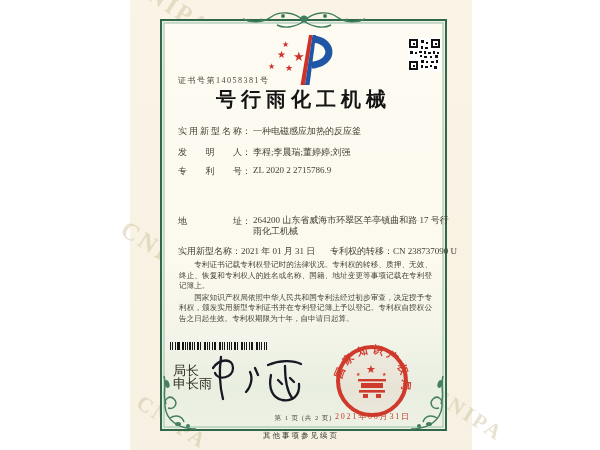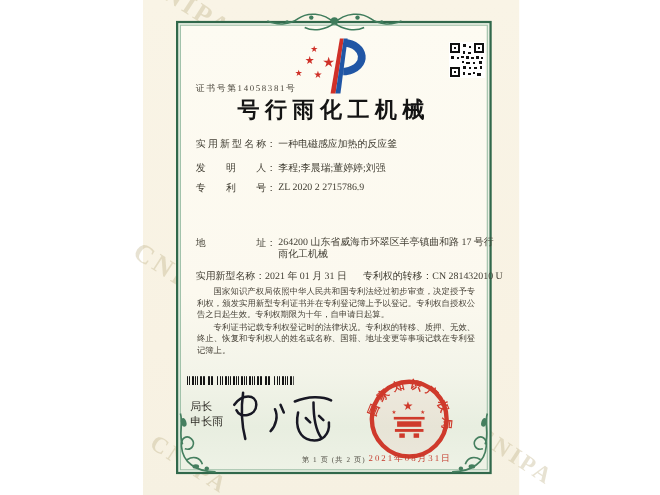--- a/index.html
+++ b/index.html
@@ -25,21 +25,21 @@
   .fvalue{display:inline-block;vertical-align:top;margin-left:2px;}
   .wrapval{white-space:normal;width:196px;line-height:11px;}
   .r0{top:104px}.r1{top:125px}.r2{top:144px}.r3{top:163px}.r4{top:184px}.r5{top:194px}.r6{top:224px}
   .pair2{position:absolute;left:152px;top:0;}
   .paras{position:absolute;left:17px;right:13px;top:239px;font-size:7.6px;line-height:10.6px;
          color:#49443a;text-align:justify;}
   .paras p{margin:0 0 1px 0;text-indent:2em;}
   .barcode{position:absolute;left:8px;top:321px;width:97px;height:8px;
     background:repeating-linear-gradient(90deg,#151515 0 1.2px,transparent 1.2px 2.1px,
       #151515 2.1px 2.7px,transparent 2.7px 4.7px,#151515 4.7px 6.4px,transparent 6.4px 7.4px);}
-  .signer{position:absolute;left:11px;top:343px;font-size:10px;color:#2e2c26;line-height:13px;}
+  .signer{position:absolute;left:11px;top:343px;font-size:13px;color:#2e2c26;line-height:13px;}
   .sig{position:absolute;left:44px;top:328px;width:108px;height:56px;}
   .seal{position:absolute;left:170px;top:322px;width:80px;height:82px;}
   .pageno{position:absolute;left:0;right:0;top:393px;text-align:center;font-size:6.5px;
           letter-spacing:1px;color:#4c4a40;}
   .footer-note{position:absolute;left:0;right:0;top:431px;text-align:center;font-size:7.5px;
                letter-spacing:2px;color:#35382f;}
   .ornament-top{position:absolute;left:50%;top:-14px;transform:translateX(-50%);}
   .corner{position:absolute;bottom:-3px;}
   .corner.bl{left:-4px;}
   .corner.br{right:-4px;transform:scaleX(-1);}
@@ -166,27 +166,27 @@
     </div>
     <div class="row r2">
       <span class="flabel">专利号</span><span class="fcolon">：</span><span class="fvalue">ZL 2020 2 2715786.9</span>
     </div>
     <div class="row r5">
       <span class="flabel">地址</span><span class="fcolon">：</span><span class="fvalue wrapval">264200 山东省威海市环翠区羊亭镇曲和路 17 号行雨化工机械</span>
     </div>
     <div class="row r6">
       <span>实用新型名称</span><span>：</span><span>2021 年 01 月 31 日</span>
       <span class="pair2">
-        <span>专利权的转移</span><span>：</span><span>CN 281432010 U</span>
+        <span>专利权的转移</span><span>：</span><span>CN 238737090 U</span>
       </span>
     </div>
 
     <div class="paras">
+      <p>专利证书记载专利权登记时的法律状况。专利权的转移、质押、无效、终止、恢复和专利权人的姓名或名称、国籍、地址变更等事项记载在专利登记簿上。</p>
       <p>国家知识产权局依照中华人民共和国专利法经过初步审查，决定授予专利权，颁发实用新型专利证书并在专利登记簿上予以登记。专利权自授权公告之日起生效。专利权期限为十年，自申请日起算。</p>
-      <p>专利证书记载专利权登记时的法律状况。专利权的转移、质押、无效、终止、恢复和专利权人的姓名或名称、国籍、地址变更等事项记载在专利登记簿上。</p>
     </div>
 
     <div class="barcode"></div>
 
     <div class="signer">
       <div>局长</div>
       <div>申长雨</div>
     </div>
 
     <svg class="sig" viewBox="0 0 108 56">
@@ -220,13 +220,14 @@
         <rect x="27" y="47" width="26" height="2.6"></rect>
         <rect x="31" y="51" width="5" height="4"></rect>
         <rect x="44" y="51" width="5" height="4"></rect>
       </g>
       <text x="40" y="76" text-anchor="middle" font-size="8" fill="#c43a2c" textLength="74">2021年08月31日</text>
     </svg>
 
     <div class="pageno">第 1 页 (共 2 页)</div>
   </div>
 
+  <div class="footer-note">其他事项参见续页</div>
 </div>
 
 </body></html>

